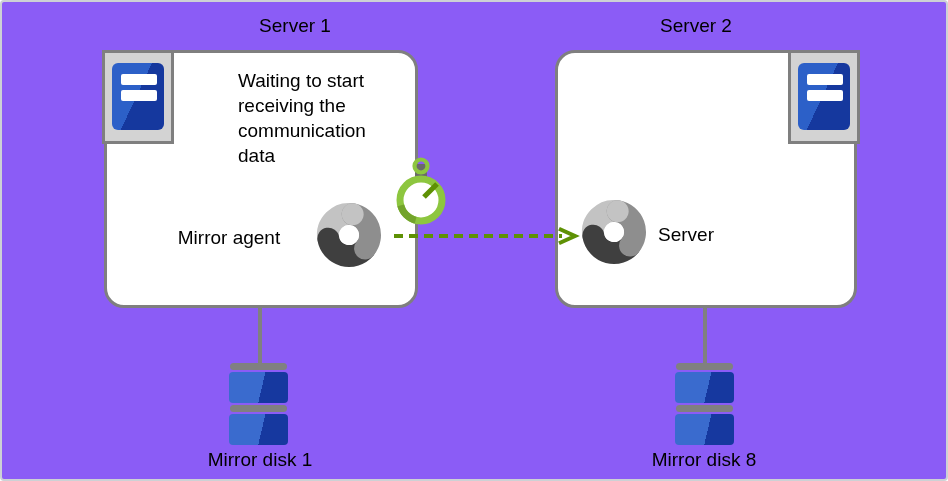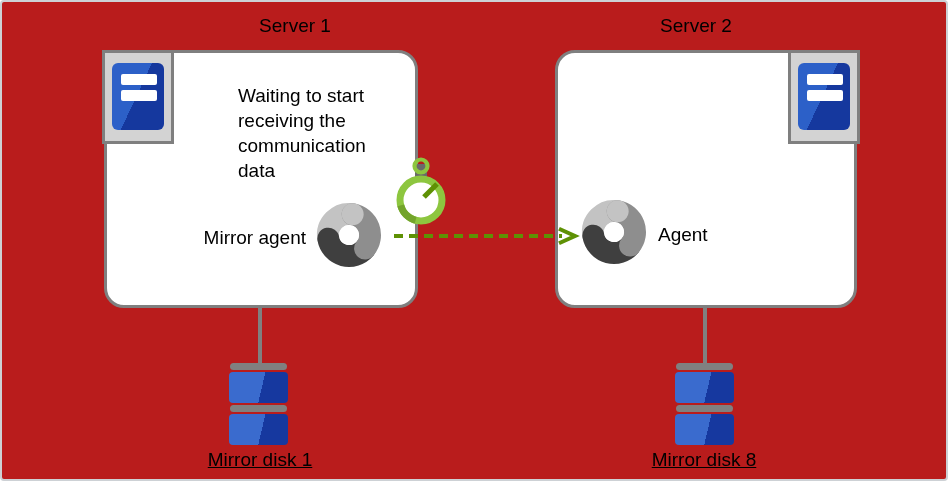--- a/index.html
+++ b/index.html
@@ -1,18 +1,18 @@
 <!DOCTYPE html>
 <html style="--canvas-border: #cdd1d5; --box-border: #7f7f7f; --icon-frame-bg: #d3d3d3; --server-blue-light: #2c60c8; --server-blue-dark: #15389e; --disk-blue-light: #3a6bce; --disk-blue-dark: #16389f; --disk-cap-gray: #808080; --connector-gray: #808080; --donut-light: #c3c3c3; --donut-medium: #8e8e8e; --donut-dark: #3f3f3f; --green-accent: #8dc63f; --green-shade: #73a42b; --green-dark: #5e9104; --stem-gray: #6a6a6a; --text-color: #000000;"><head>
 <meta charset="utf-8">
 <style>
   html,body{margin:0;padding:0;background:#fff;}
   .canvas{
     position:relative;width:944px;height:477px;margin:0;
-    background:#b91c1c;border:2px solid var(--canvas-border,#cdd1d5);
+    background:#8b5cf6;border:2px solid var(--canvas-border,#cdd1d5);
     border-radius:4px;overflow:hidden;
     font-family:"Liberation Sans",sans-serif;color:var(--text-color,#000);
   }
   .srv-title{position:absolute;top:13px;font-size:19px;white-space:nowrap;transform:translateX(-50%);}
   .box{
     position:absolute;top:48px;height:252px;background:#fff;
     border:3px solid var(--box-border,#7f7f7f);border-radius:20px;z-index:1;
   }
   .box1{left:102px;width:308px;}
   .box2{left:553px;width:296px;}
@@ -23,45 +23,45 @@
   .srv-icon .panel{
     position:absolute;left:7px;top:10px;width:52px;height:67px;border-radius:6px;
     background:linear-gradient(115deg,var(--server-blue-light,#2c60c8) 48%,var(--server-blue-dark,#15389e) 48%);
   }
   .srv-icon .bar{position:absolute;left:9px;width:36px;height:11px;background:#fff;border-radius:2px;}
   .srv-icon .bar.b1{top:11px;}
   .srv-icon .bar.b2{top:27px;}
   .icon1{left:100px;}
   .icon2{left:786px;}
   .status-text{
-    position:absolute;left:236px;top:81px;width:156px;
+    position:absolute;left:236px;top:66px;width:156px;
     font-size:19px;line-height:25px;z-index:2;
   }
   .agent-label{position:absolute;font-size:19px;z-index:2;white-space:nowrap;}
-  .lbl-mirror-agent{left:150px;top:225px;width:154px;text-align:right;}
+  .lbl-mirror-agent{left:150px;top:225px;width:154px;text-align:center;}
   .lbl-agent{left:656px;top:222px;}
   .donut-svg{position:absolute;width:70px;height:70px;z-index:4;}
   .donut1{left:312px;top:198px;}
   .donut2{left:577px;top:195px;}
   .stopwatch-svg{position:absolute;left:389px;top:152px;width:60px;height:76px;z-index:5;}
   .arrow-svg{position:absolute;left:386px;top:224px;width:196px;height:20px;z-index:4;}
   .connector{position:absolute;top:302px;width:4px;height:62px;background:var(--connector-gray,#808080);z-index:0;}
   .conn1{left:256px;}
   .conn2{left:701px;}
   .disk{position:absolute;top:361px;width:59px;height:82px;}
   .disk1{left:227px;}
   .disk2{left:673px;}
   .disk .cap{position:absolute;left:1px;width:57px;height:7px;border-radius:3.5px;background:var(--disk-cap-gray,#808080);}
   .disk .cap.c1{top:0;}
   .disk .cap.c2{top:42px;}
   .disk .body{position:absolute;left:0;width:59px;height:31px;border-radius:4px;
     background:linear-gradient(103deg,var(--disk-blue-light,#3a6bce) 55%,var(--disk-blue-dark,#16389f) 55%);}
   .disk .body.bd1{top:9px;}
   .disk .body.bd2{top:51px;}
-  .disk-label{position:absolute;top:447px;font-size:19px;white-space:nowrap;transform:translateX(-50%);text-decoration:underline;}
+  .disk-label{position:absolute;top:447px;font-size:19px;white-space:nowrap;transform:translateX(-50%);}
 </style>
 </head>
 <body>
 
 <div class="canvas">
 
   <div class="srv-title" style="left:293px">Server 1</div>
   <div class="srv-title" style="left:694px">Server 2</div>
 
   <div class="box box1"></div>
@@ -76,21 +76,21 @@
   <div class="srv-icon icon2">
     <div class="panel">
       <div class="bar b1"></div>
       <div class="bar b2"></div>
     </div>
   </div>
 
   <div class="status-text">Waiting to start receiving the communication data</div>
 
   <div class="agent-label lbl-mirror-agent">Mirror agent</div>
-  <div class="agent-label lbl-agent">Agent</div>
+  <div class="agent-label lbl-agent">Server</div>
 
   <svg class="donut-svg donut1" viewBox="-35 -35 70 70">
     <path d="M 3.65 -20.68 A 21 21 0 0 0 -20.68 3.65" fill="none" style="stroke:var(--donut-light)" stroke-width="22" stroke-linecap="round"></path>
     <path d="M -20.68 3.65 A 21 21 0 0 0 16.09 13.5" fill="none" style="stroke:var(--donut-dark)" stroke-width="22" stroke-linecap="round"></path>
     <path d="M 16.09 13.5 A 21 21 0 0 0 3.65 -20.68" fill="none" style="stroke:var(--donut-medium)" stroke-width="22" stroke-linecap="round"></path>
     <circle cx="3.65" cy="-20.68" r="11" style="fill:var(--donut-light)"></circle>
     <circle cx="0" cy="0" r="10" fill="#ffffff"></circle>
   </svg>
 
   <svg class="stopwatch-svg" viewBox="-30 -46 60 76">

